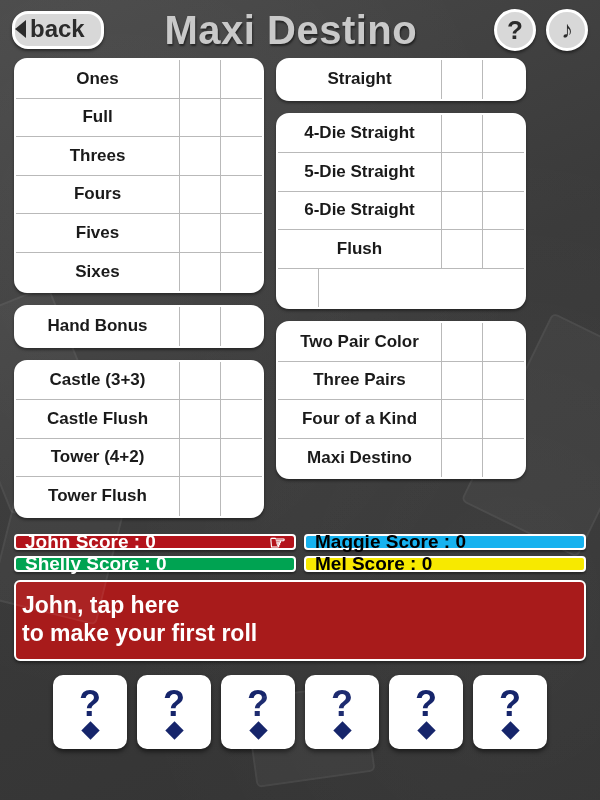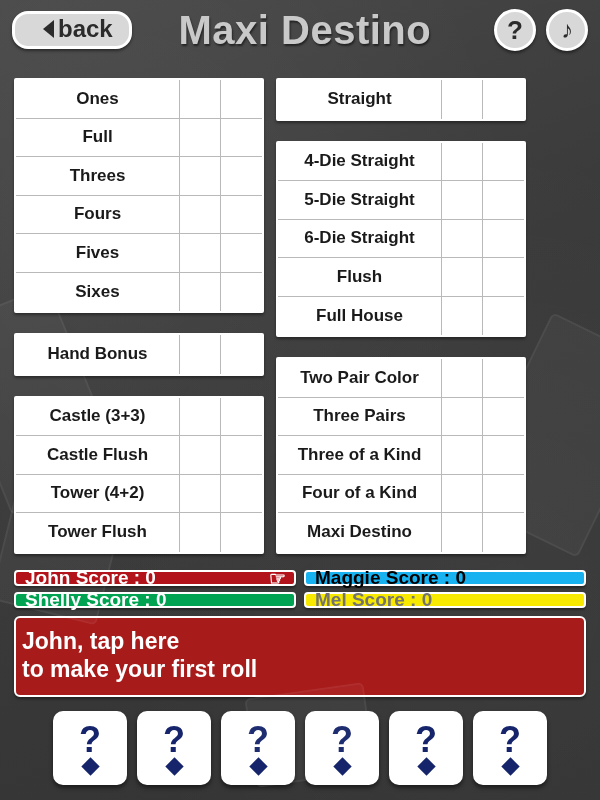--- a/index.html
+++ b/index.html
@@ -41,21 +41,21 @@
     padding: 4px 12px 0 12px;
   }
   .back-btn {
     display: flex;
     align-items: center;
     gap: 2px;
     background: #d8d8d8;
     color: #2b2b2b;
     border: 3px solid #ffffff;
     border-radius: 16px;
-    padding: 3px 16px 5px 28px;
+    padding: 3px 16px 5px 0;
     font-size: 24px;
     font-weight: bold;
     box-shadow: 0 2px 3px rgba(0,0,0,0.45);
     line-height: 1;
   }
   .back-arrow {
     width: 0; height: 0;
     border-top: 9px solid transparent;
     border-bottom: 9px solid transparent;
     border-right: 11px solid #2b2b2b;
@@ -92,25 +92,24 @@
     position: relative;
     display: flex;
     gap: 12px;
     padding: 0 14px;
     margin-top: 2px;
   }
   .col { width: 250px; }
   .card-group {
     background: #ffffff;
     border: 2px solid #ffffff;
-    border-radius: 2px;
+    border-radius: 13px;
     margin-bottom: 12px;
     overflow: hidden;
     box-shadow: 0 2px 3px rgba(0,0,0,0.4);
-    margin-top: 20px;
   }
   .score-row {
     display: flex;
     height: 38.5px;
     border-bottom: 1px solid #b9b9b9;
     background: #ffffff;
   }
   .score-row:last-child { border-bottom: none; }
   .score-label {
     flex: 1;
@@ -322,39 +321,33 @@
           <div class="score-label">6-Die Straight</div>
           <div class="score-cell"></div>
           <div class="score-cell"></div>
         </div>
         <div class="score-row">
           <div class="score-label">Flush</div>
           <div class="score-cell"></div>
           <div class="score-cell"></div>
         </div>
         <div class="score-row">
-          <div class="score-label">Full House</div>
           <div class="score-cell"></div>
           <div class="score-cell"></div>
         </div>
       </div>
 
       <div class="card-group">
         <div class="score-row">
           <div class="score-label">Two Pair Color</div>
           <div class="score-cell"></div>
           <div class="score-cell"></div>
         </div>
         <div class="score-row">
           <div class="score-label">Three Pairs</div>
-          <div class="score-cell"></div>
-          <div class="score-cell"></div>
-        </div>
-        <div class="score-row">
-          <div class="score-label">Three of a Kind</div>
           <div class="score-cell"></div>
           <div class="score-cell"></div>
         </div>
         <div class="score-row">
           <div class="score-label">Four of a Kind</div>
           <div class="score-cell"></div>
           <div class="score-cell"></div>
         </div>
         <div class="score-row">
           <div class="score-label">Maxi Destino</div>
@@ -373,21 +366,21 @@
         <span class="hand-cursor">☞</span>
       </div>
       <div class="player" id="p1" style="background: rgb(23, 178, 239); color: rgb(0, 0, 0);">
         <span>Maggie Score : 0</span>
       </div>
     </div>
     <div class="player-row">
       <div class="player" id="p2" style="background: rgb(0, 163, 82); color: rgb(255, 255, 255);">
         <span>Shelly Score : 0</span>
       </div>
-      <div class="player" id="p3" style="background: rgb(247, 233, 0); color: #737373;">
+      <div class="player" id="p3" style="background: rgb(247, 233, 0); color: #000000;">
         <span>Mel Score : 0</span>
       </div>
     </div>
   </div>
 
   <div class="prompt" id="prompt" style="background: rgb(168, 27, 27);">
     <div>John, tap here</div>
     <div>to make your first roll</div>
   </div>
 

